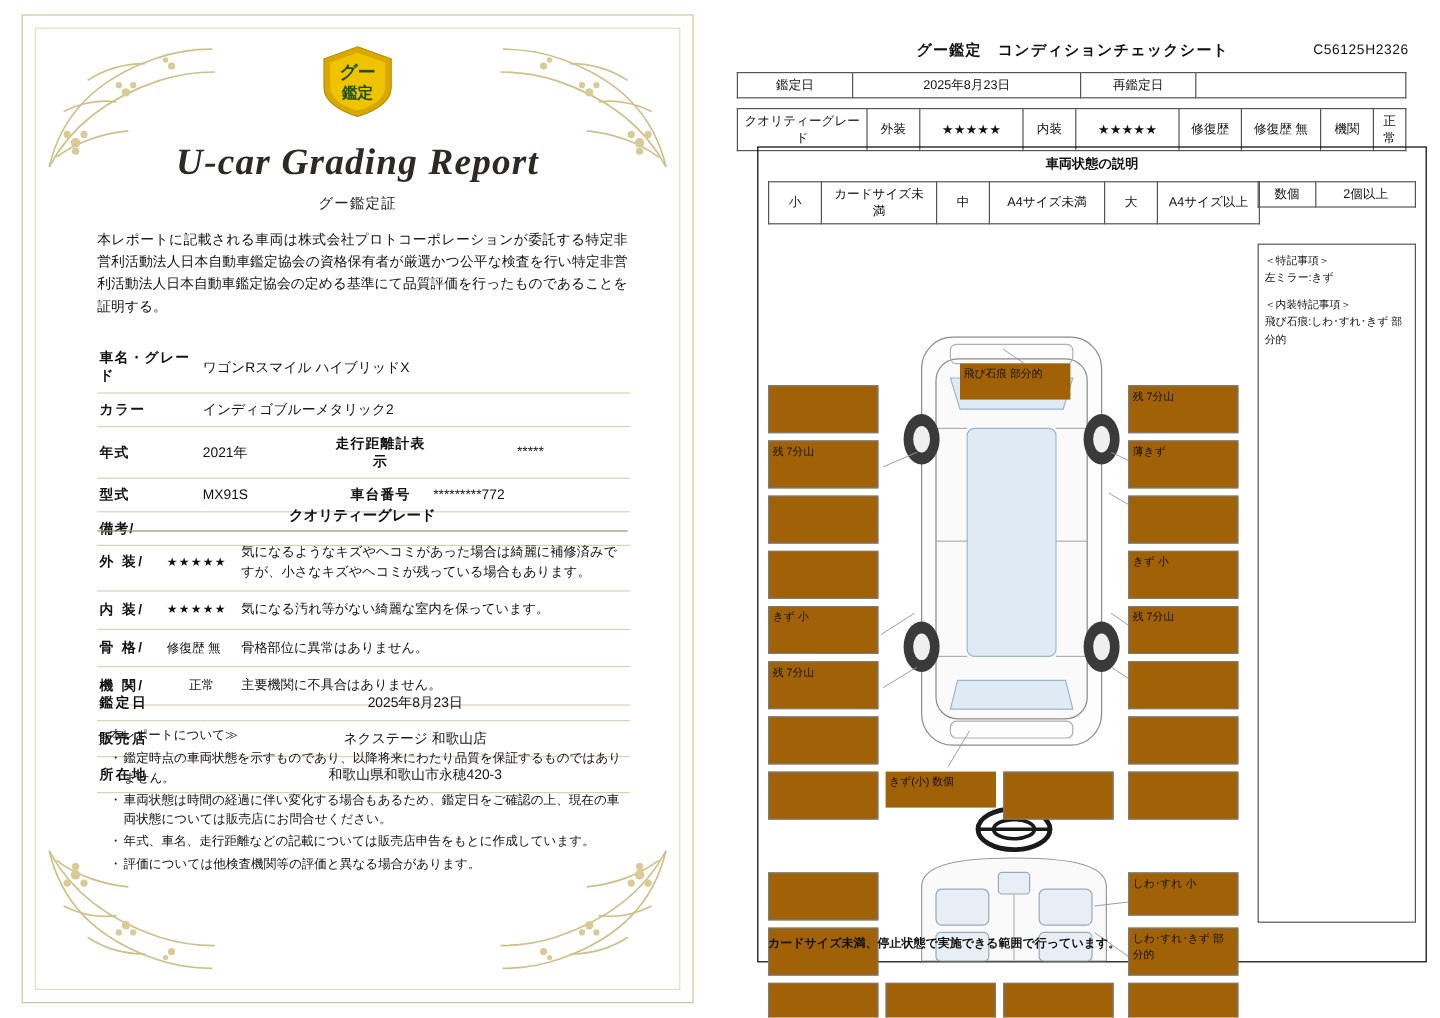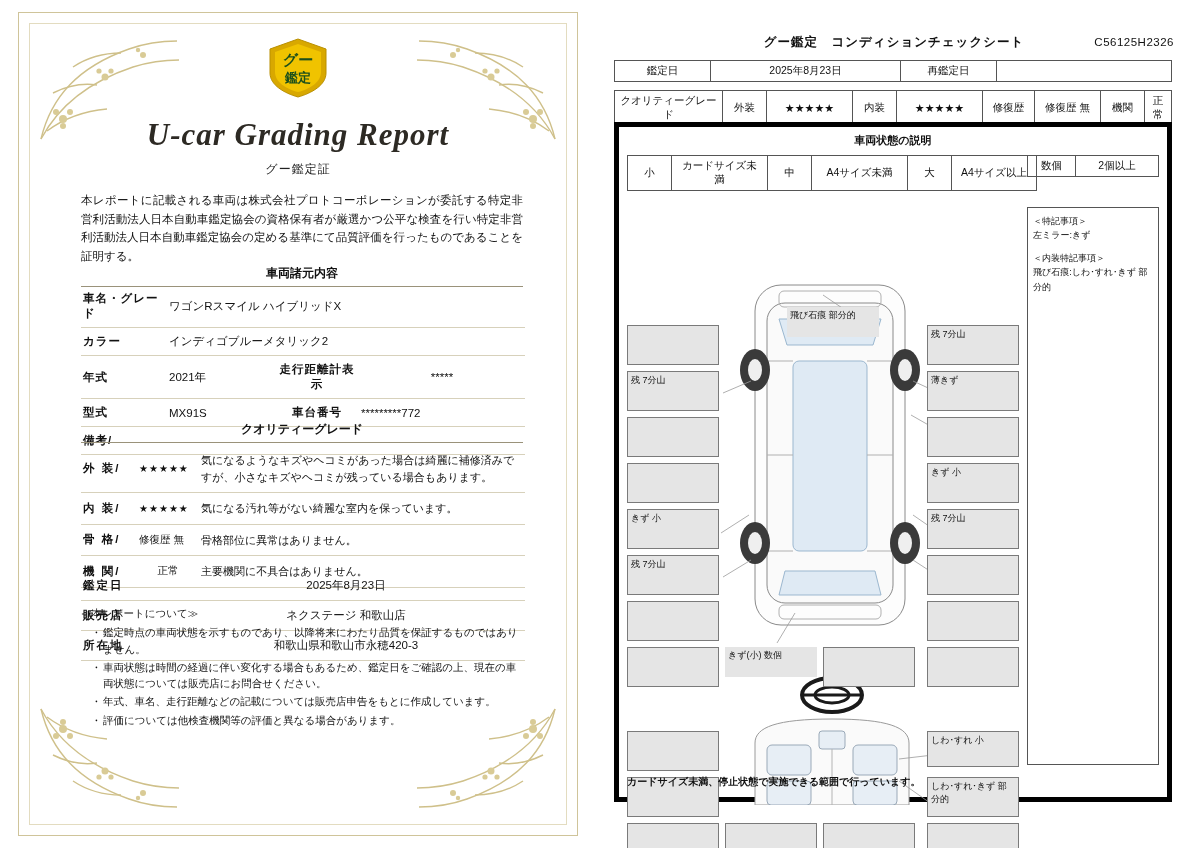--- a/index.html
+++ b/index.html
@@ -130,22 +130,22 @@
   .tbl { border-collapse:collapse; position:absolute; font-size:10.5px; }
   .tbl td { border:1px solid #555; padding:3px 5px; }
 
   #row-date { left:6px; top:48px; width:558px; }
   #row-grade { left:6px; top:78px; width:558px; }
 
   .cellhead { background:#fff; font-size:10.5px; }
   .center { text-align:center; }
 
   .state-box {
-    position:absolute; left:6px; top:110px; width:558px; height:680px;
-    border:5px solid #000000;
+    position:absolute; left:23px; top:110px; width:558px; height:680px;
+    border:1px solid #000000;
   }
   .state-title {
     position:absolute; left:0; right:0; top:6px; text-align:center;
     font-size:11px; font-weight:bold;
   }
   #row-size {
     left:8px; top:28px; width:410px;
   }
   #row-count {
     right:8px; top:28px; width:132px;
@@ -154,21 +154,21 @@
     position:absolute; left:10px; top:62px; font-size:9px; line-height:1.45;
   }
   .memo-box {
     position:absolute; right:8px; top:80px; width:132px; bottom:32px;
     border:1px solid #555; font-size:9px; padding:6px 5px; line-height:1.6;
   }
   .diagram {
     position:absolute; left:8px; top:88px; right:150px; bottom:32px;
   }
   .cbox {
-    position:absolute; border:1px solid #7a7a7a; background:#e5e5e5;
+    position:absolute; border:1px solid #7a7a7a; background:#a16207;
     font-size:9px; padding:2px 3px; color:#111;
   }
   .bottom-note {
     position:absolute; left:8px; bottom:8px; font-size:10px; font-weight:bold;
   }
   svg { display:block; }
 </style>
 </head>
 <body>
 
@@ -262,21 +262,20 @@
       <path d="M32 2 L60 12 L60 36 C60 48 46 56 32 60 C18 56 4 48 4 36 L4 12 Z" fill="#d8a800" stroke="#b98f00" stroke-width="1"></path>
       <path d="M32 7 L55 15 L55 35 C55 45 44 52 32 55 C20 52 9 45 9 35 L9 15 Z" fill="#f0c300"></path>
       <text x="32" y="28" text-anchor="middle" font-size="15" font-weight="bold" fill="#1b4f1b" font-family="'Liberation Sans',sans-serif">グー</text>
       <text x="32" y="45" text-anchor="middle" font-size="13" font-weight="bold" fill="#1b4f1b" font-family="'Liberation Sans',sans-serif">鑑定</text>
     </svg>
 
     <div class="cert-title">U-car Grading Report</div>
     <div class="cert-sub">グー鑑定証</div>
     <div class="cert-body">本レポートに記載される車両は株式会社プロトコーポレーションが委託する特定非営利活動法人日本自動車鑑定協会の資格保有者が厳選かつ公平な検査を行い特定非営利活動法人日本自動車鑑定協会の定める基準にて品質評価を行ったものであることを証明する。</div>
 
-    <div class="sec-head" style="top:252px;">車両諸元内容</div>
 
     <table class="spec-table">
       <tbody>
           <tr>
         <td class="lbl">車名・グレード</td>
         <td class="val" colspan="3">ワゴンRスマイル ハイブリッドX</td>
       </tr>
       <tr>
         <td class="lbl">カラー</td>
         <td class="val" colspan="3">インディゴブルーメタリック2</td>

